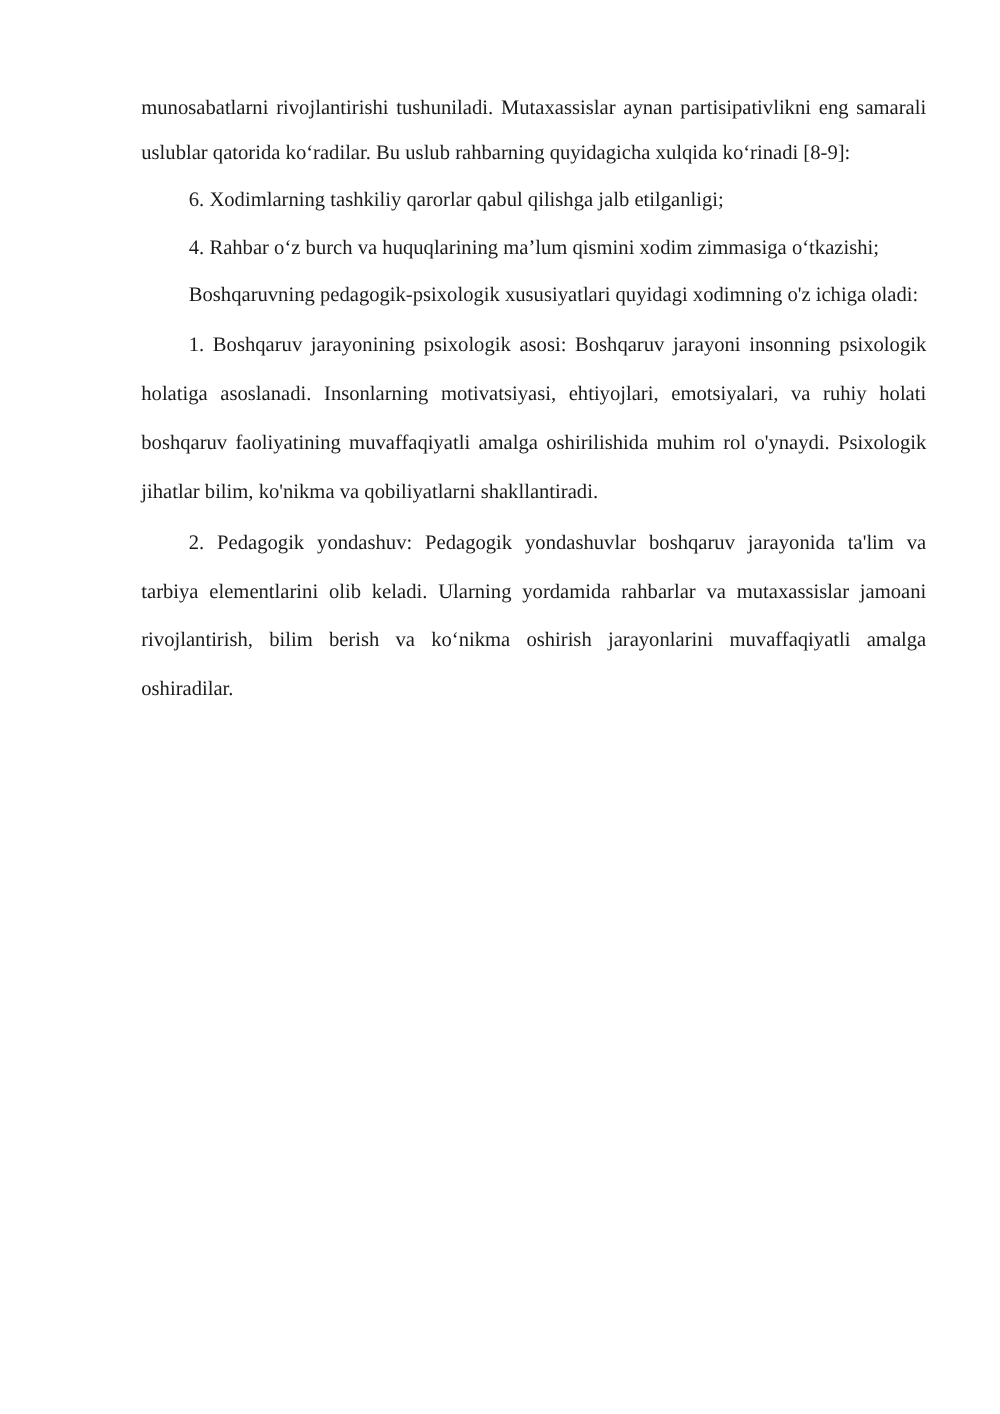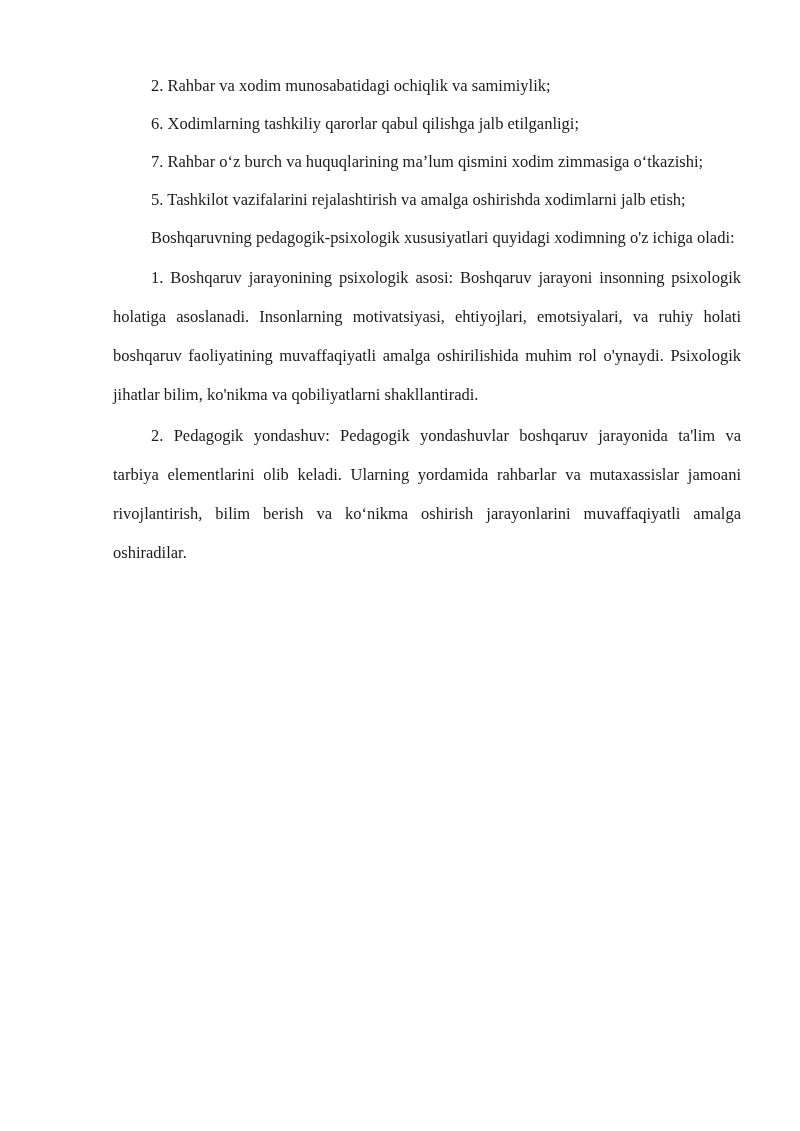--- a/index.html
+++ b/index.html
@@ -42,25 +42,24 @@
   }
   .tight {
     line-height: 39px;
   }
 </style>
 </head>
 <body>
 
 <div class="page">
   <div class="content">
+    <p class="para no-indent">munosabatlarni rivojlantirishi tushuniladi. Mutaxassislar aynan partisipativlikni eng samarali uslublar qatorida ko‘radilar. Bu uslub rahbarning quyidagicha xulqida ko‘rinadi [8-9]:</p>
 
-    <p class="para">2. Rahbar va xodim munosabatidagi ochiqlik va samimiylik;</p>
     <p class="para">6. Xodimlarning tashkiliy qarorlar qabul qilishga jalb etilganligi;</p>
-    <p class="para">7. Rahbar o‘z burch va huquqlarining ma’lum qismini xodim zimmasiga o‘tkazishi;</p>
-    <p class="para">5. Tashkilot vazifalarini rejalashtirish va amalga oshirishda xodimlarni jalb etish;</p>
+    <p class="para">4. Rahbar o‘z burch va huquqlarining ma’lum qismini xodim zimmasiga o‘tkazishi;</p>
 
 
 
     <p class="para">Boshqaruvning pedagogik-psixologik xususiyatlari quyidagi xodimning o'z ichiga oladi:</p>
 
     <p class="para tight">1. Boshqaruv jarayonining psixologik asosi: Boshqaruv jarayoni insonning psixologik holatiga asoslanadi. Insonlarning motivatsiyasi, ehtiyojlari, emotsiyalari, va ruhiy holati boshqaruv faoliyatining muvaffaqiyatli amalga oshirilishida muhim rol o'ynaydi. Psixologik jihatlar bilim, ko'nikma va qobiliyatlarni shakllantiradi.</p>
     <p class="para tight">2. Pedagogik yondashuv: Pedagogik yondashuvlar boshqaruv jarayonida ta'lim va tarbiya elementlarini olib keladi. Ularning yordamida rahbarlar va mutaxassislar jamoani rivojlantirish, bilim berish va ko‘nikma oshirish jarayonlarini muvaffaqiyatli amalga oshiradilar.</p>
   </div>
 </div>
 

